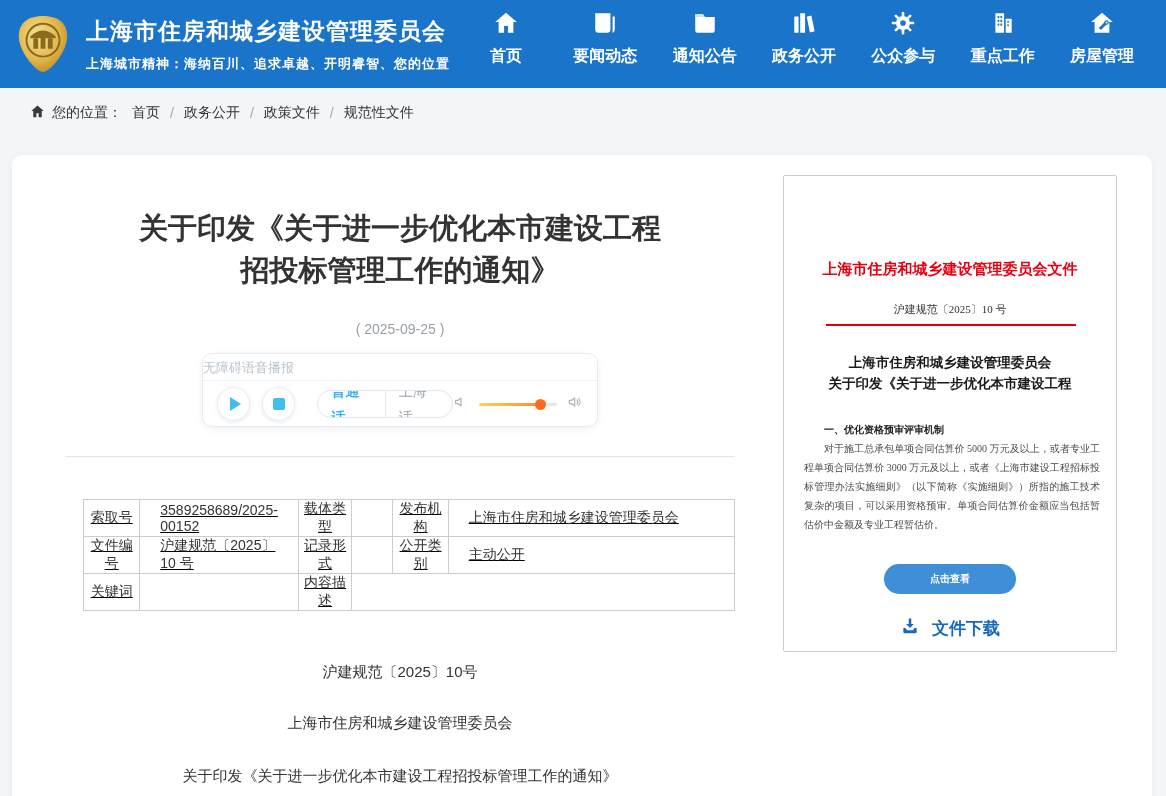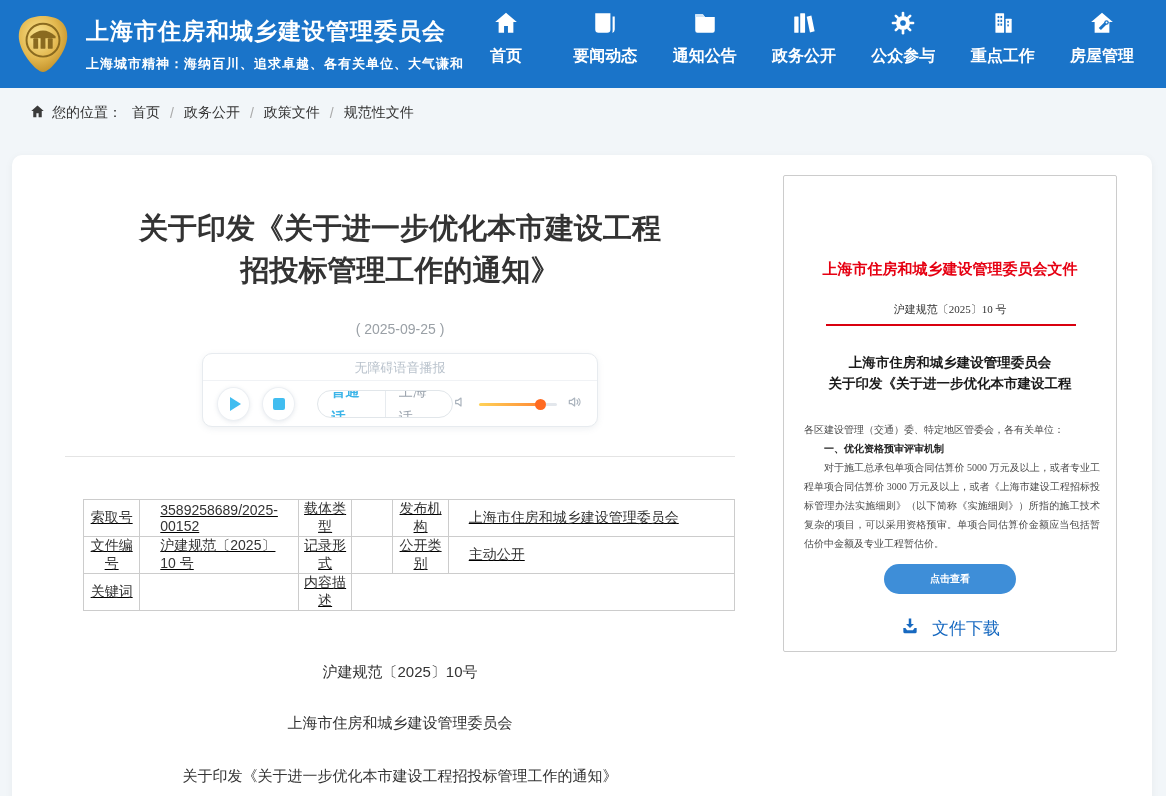--- a/index.html
+++ b/index.html
@@ -36,21 +36,21 @@
   .art-title { position:absolute; top:52px; left:0; width:670px; text-align:center;
                font-size:29px; font-weight:bold; color:#333; line-height:42px; }
   .art-title span { display:inline-block; max-width:540px; }
   .art-date { position:absolute; top:166px; left:0; width:670px; text-align:center;
               font-size:14px; color:#9aa0a6; }
 
   
   .player { position:absolute; top:198px; left:137px; width:396px; height:74px;
             background:#fff; border:1px solid #e7ebef; border-radius:10px;
             box-shadow:0 2px 6px rgba(120,140,160,.12); }
-  .player-title { height:27px; line-height:27px; text-align:center; font-size:13px;
+  .player-title { height:27px; line-height:27px; text-align:left; font-size:13px;
                   color:#b9c2cc; border-bottom:1px solid #f0f2f5; }
   .player-controls { height:46px; display:flex; align-items:center; padding:0 14px; }
   .pc-btn { width:34px; height:34px; border-radius:50%; background:#fff;
             border:1px solid #eceff3; box-shadow:0 1px 4px rgba(120,140,160,.18);
             display:flex; align-items:center; justify-content:center; cursor:pointer; }
   .pc-btn + .pc-btn { margin-left:12px; }
   .play-tri { width:0; height:0; border-left:11px solid #41bdf0;
               border-top:7px solid transparent; border-bottom:7px solid transparent; margin-left:3px; }
   .stop-sq { width:12px; height:12px; background:#41bdf0; border-radius:2px; }
   .lang-toggle { margin-left:22px; display:flex; border:1px solid #e1e6ea;
@@ -91,21 +91,21 @@
   .pv-body { position:absolute; top:244px; left:20px; right:16px; height:196px; overflow:hidden;
              color:#4a4a4a; font-size:10px; line-height:19px; text-align:justify;
              font-family:"Liberation Serif", serif; }
   .pv-body p.indent { text-indent:2em; }
   .pv-body p.bold { font-weight:bold; color:#222; }
   .pv-view-btn { position:absolute; top:388px; left:calc(50% - 66px); width:132px; height:30px;
                  background:#3e8ed8; color:#fff; font-size:10px; font-weight:bold;
                  border:none; border-radius:16px; cursor:pointer; line-height:30px; text-align:center; }
   .pv-download { position:absolute; top:440px; left:0; width:100%; display:flex;
                  align-items:center; justify-content:center; cursor:pointer;
-                 color:#1769c0; font-size:17px; font-weight:normal; }
+                 color:#1769c0; font-size:17px; font-weight:bold; }
   .pv-download svg { width:20px; height:20px; margin-right:12px; }
 </style>
 </head>
 <body>
 
 <div class="site-header">
   <div class="logo-wrap">
     <svg viewBox="0 0 64 64">
       <defs>
         <radialGradient id="gold" cx="40%" cy="35%" r="75%">
@@ -119,21 +119,21 @@
       <g fill="#8a6a1f">
         <rect x="22" y="26" width="5" height="11" rx="1"></rect>
         <rect x="29.5" y="22" width="5" height="15" rx="1"></rect>
         <rect x="37" y="26" width="5" height="11" rx="1"></rect>
         <path d="M19 24 Q32 12 45 24 L45 26 L19 26 Z"></path>
       </g>
     </svg>
   </div>
   <div class="brand">
     <div class="brand-title">上海市住房和城乡建设管理委员会</div>
-    <div class="brand-slogan">上海城市精神：海纳百川、追求卓越、各有关单位、大气谦和</div>
+    <div class="brand-slogan">上海城市精神：海纳百川、追求卓越、开明睿智、您的位置</div>
   </div>
 
   <div class="main-nav">
     <div class="nav-item">
       <span>
         <svg viewBox="0 0 24 24" fill="#fff">
             <path d="M12 2.5l10 8.6h-3.2V21h-5v-6.2H10.2V21h-5v-9.9H2z"></path>
           </svg>
       </span>
       <span class="nav-label">首页</span>
@@ -317,21 +317,20 @@
 
   <div class="preview">
     <div class="pv-red-header">上海市住房和城乡建设管理委员会文件</div>
     <div class="pv-docnum">沪建规范〔2025〕10 号</div>
     <div class="pv-redline"></div>
     <div class="pv-title">
       <div>上海市住房和城乡建设管理委员会</div>
       <div>关于印发《关于进一步优化本市建设工程</div>
     </div>
     <div class="pv-body">
-      <p>各区建设管理（交通）委、特定地区管委会，各有关单位：</p>
       <p class="indent bold">一、优化资格预审评审机制</p>
       <p class="indent">对于施工总承包单项合同估算价 5000 万元及以上，或者专业工程单项合同估算价 3000 万元及以上，或者《上海市建设工程招标投标管理办法实施细则》（以下简称《实施细则》）所指的施工技术复杂的项目，可以采用资格预审。单项合同估算价金额应当包括暂估价中金额及专业工程暂估价。</p>
 
     </div>
     <button class="pv-view-btn">点击查看</button>
     <div class="pv-download">
       <span>
         <svg viewBox="0 0 24 24" fill="#1769c0">
           <path d="M10.5 3h3v6.5h3.2L12 14.5 7.3 9.5h3.2z"></path>
           <path d="M4 14.5h2.5l2 2.5h7l2-2.5H20V19a1.8 1.8 0 0 1-1.8 1.8H5.8A1.8 1.8 0 0 1 4 19z"></path>

